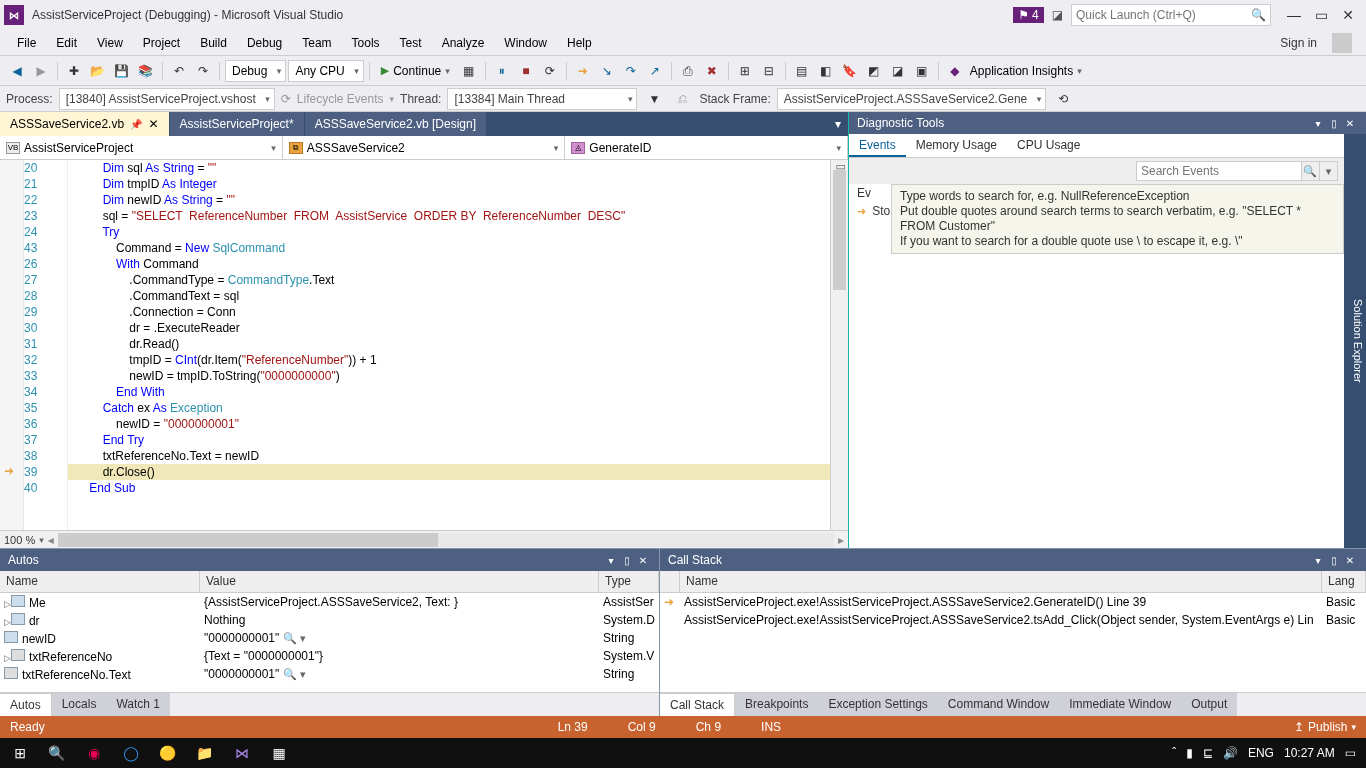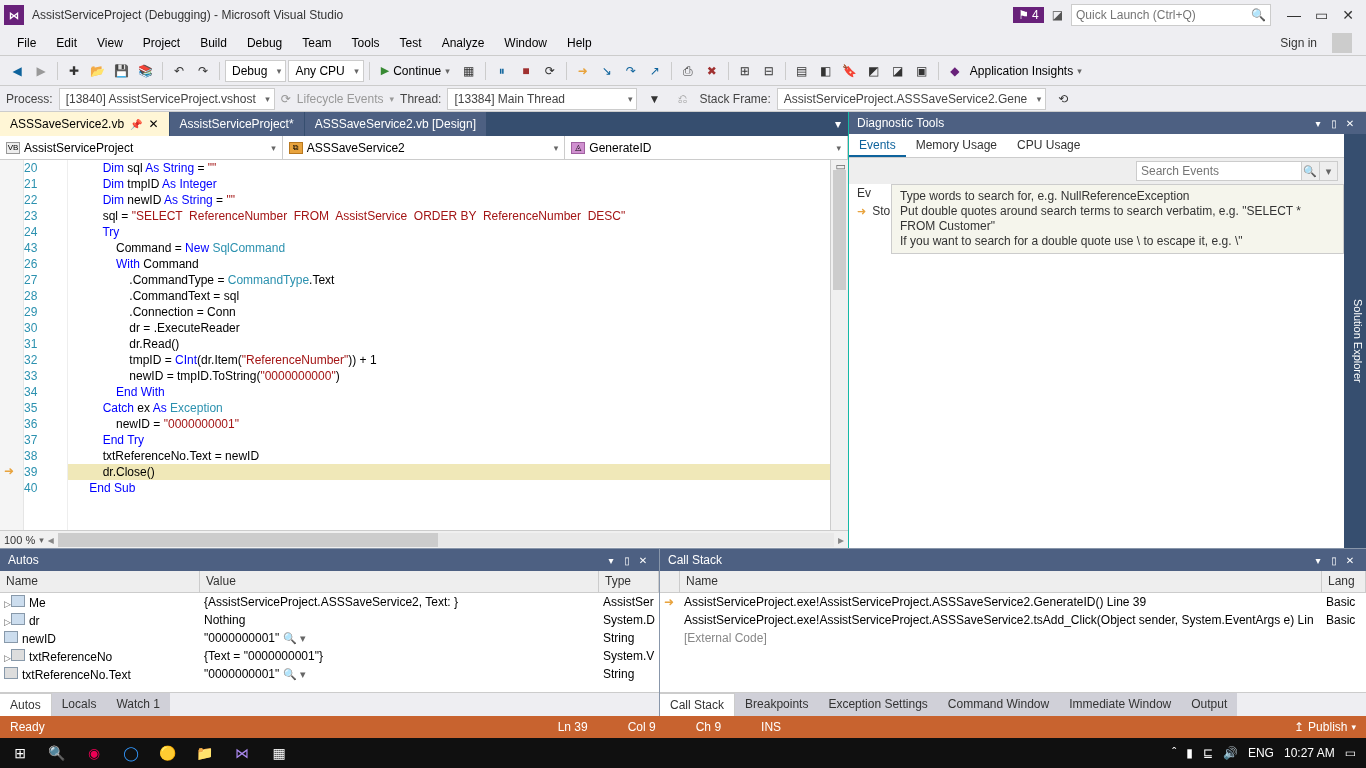--- a/index.html
+++ b/index.html
@@ -413,25 +413,20 @@
         <div class="grid-row">
           <div class="gc" style="width:20px;color:#e8a33d">➜</div>
           <div class="gc" style="flex:1;">AssistServiceProject.exe!AssistServiceProject.ASSSaveService2.GenerateID() Line 39</div>
           <div class="gc" style="width:44px">Basic</div>
         </div>
         <div class="grid-row">
           <div class="gc" style="width:20px;color:#e8a33d"></div>
           <div class="gc" style="flex:1;">AssistServiceProject.exe!AssistServiceProject.ASSSaveService2.tsAdd_Click(Object sender, System.EventArgs e) Lin</div>
           <div class="gc" style="width:44px">Basic</div>
         </div>
-        <div class="grid-row">
-          <div class="gc" style="width:20px;color:#e8a33d"></div>
-          <div class="gc" style="flex:1;color:#888">[External Code]</div>
-          <div class="gc" style="width:44px"></div>
-        </div>
       </div>
     <div class="bp-tabs">
       <div class="bp-tab active">Call Stack</div>
       <div class="bp-tab">Breakpoints</div>
       <div class="bp-tab">Exception Settings</div>
       <div class="bp-tab">Command Window</div>
       <div class="bp-tab">Immediate Window</div>
       <div class="bp-tab">Output</div>
     </div>
   </div>

